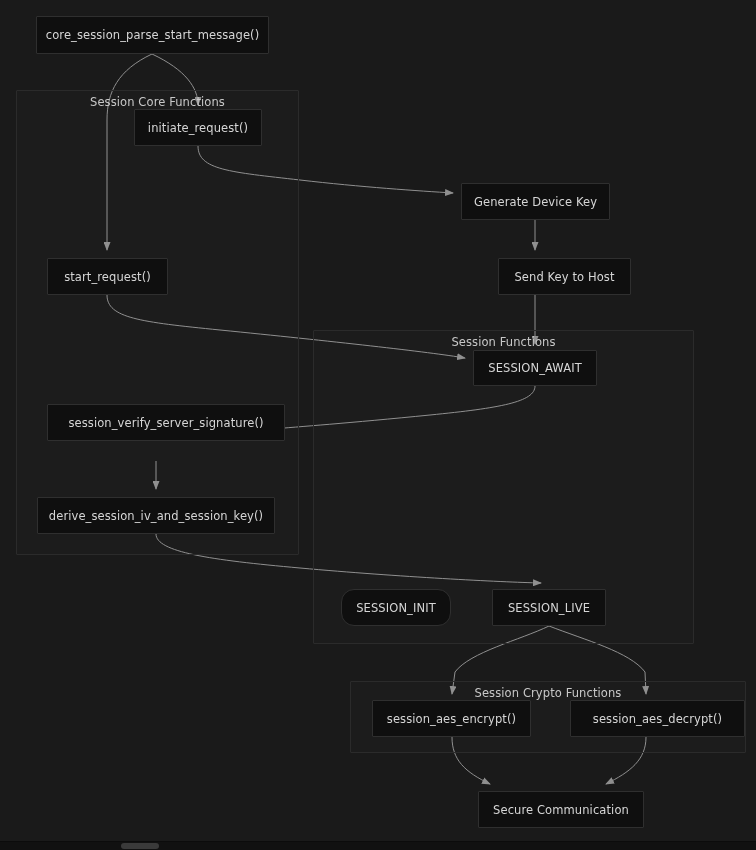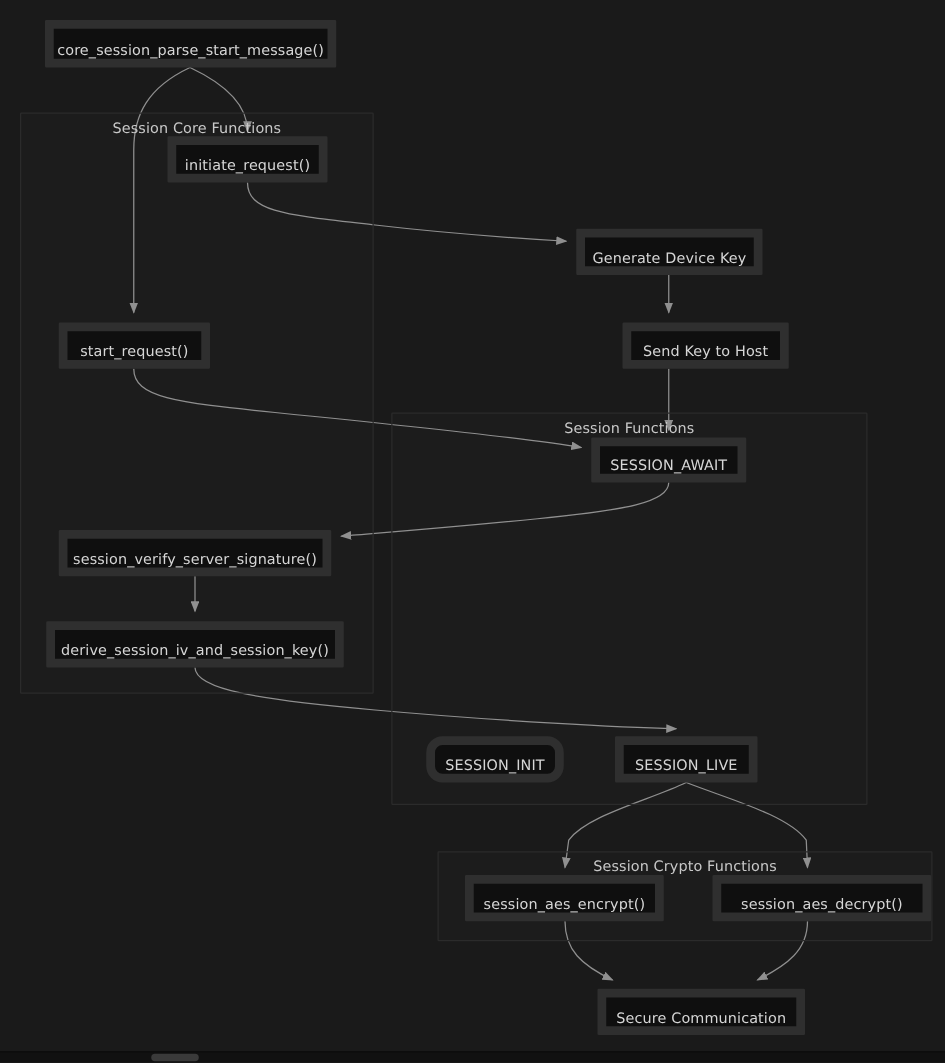--- a/index.html
+++ b/index.html
@@ -42,25 +42,25 @@
     width: 100%;
     text-align: center;
     color: #c8c8c8;
     font-size: 11.5px;
     letter-spacing: 0.1px;
     white-space: nowrap;
   }
   .node {
     position: absolute;
     background: #0f0f0f;
-    border: 7px solid #15803d;
+    border: 1px solid #15803d;
     border-radius: 1px;
     box-sizing: border-box;
     display: flex;
-    align-items: flex-end;
+    align-items: center;
     justify-content: center;
     color: #d6d6d6;
     font-size: 11.5px;
     letter-spacing: 0.1px;
     white-space: nowrap;
     padding: 0 12px;
   }
   .node-label { pointer-events: none; }
 
   .scroll-track {
@@ -132,21 +132,21 @@
         </div>
         <div class="node" style="left: 461px; top: 183px; width: 149px; height: 37px; background: rgb(15, 15, 15); border-color: rgb(47, 47, 47); color: rgb(214, 214, 214);">
           <span class="node-label">Generate Device Key</span>
         </div>
         <div class="node" style="left: 469px; top: 258px; width: 133px; height: 37px; background: rgb(15, 15, 15); border-color: rgb(47, 47, 47); color: rgb(214, 214, 214); margin-left: 29px;">
           <span class="node-label">Send Key to Host</span>
         </div>
         <div class="node" style="left: 473px; top: 350px; width: 124px; height: 36px; background: rgb(15, 15, 15); border-color: rgb(47, 47, 47); color: rgb(214, 214, 214);">
           <span class="node-label">SESSION_AWAIT</span>
         </div>
-        <div class="node" style="left: 47px; top: 424px; width: 218px; height: 37px; background: rgb(15, 15, 15); border-color: rgb(47, 47, 47); color: rgb(214, 214, 214);">
+        <div class="node" style="left: 47px; top: 404px; width: 238px; height: 37px; background: rgb(15, 15, 15); border-color: rgb(47, 47, 47); color: rgb(214, 214, 214);">
           <span class="node-label">session_verify_server_signature()</span>
         </div>
         <div class="node" style="left: 37px; top: 497px; width: 238px; height: 37px; background: rgb(15, 15, 15); border-color: rgb(47, 47, 47); color: rgb(214, 214, 214);">
           <span class="node-label">derive_session_iv_and_session_key()</span>
         </div>
         <div class="node" style="left: 341px; top: 589px; width: 110px; height: 37px; background: rgb(15, 15, 15); border-color: rgb(47, 47, 47); color: rgb(214, 214, 214); border-radius: 13px;">
           <span class="node-label">SESSION_INIT</span>
         </div>
         <div class="node" style="left: 492px; top: 589px; width: 114px; height: 37px; background: rgb(15, 15, 15); border-color: rgb(47, 47, 47); color: rgb(214, 214, 214);">
           <span class="node-label">SESSION_LIVE</span>

